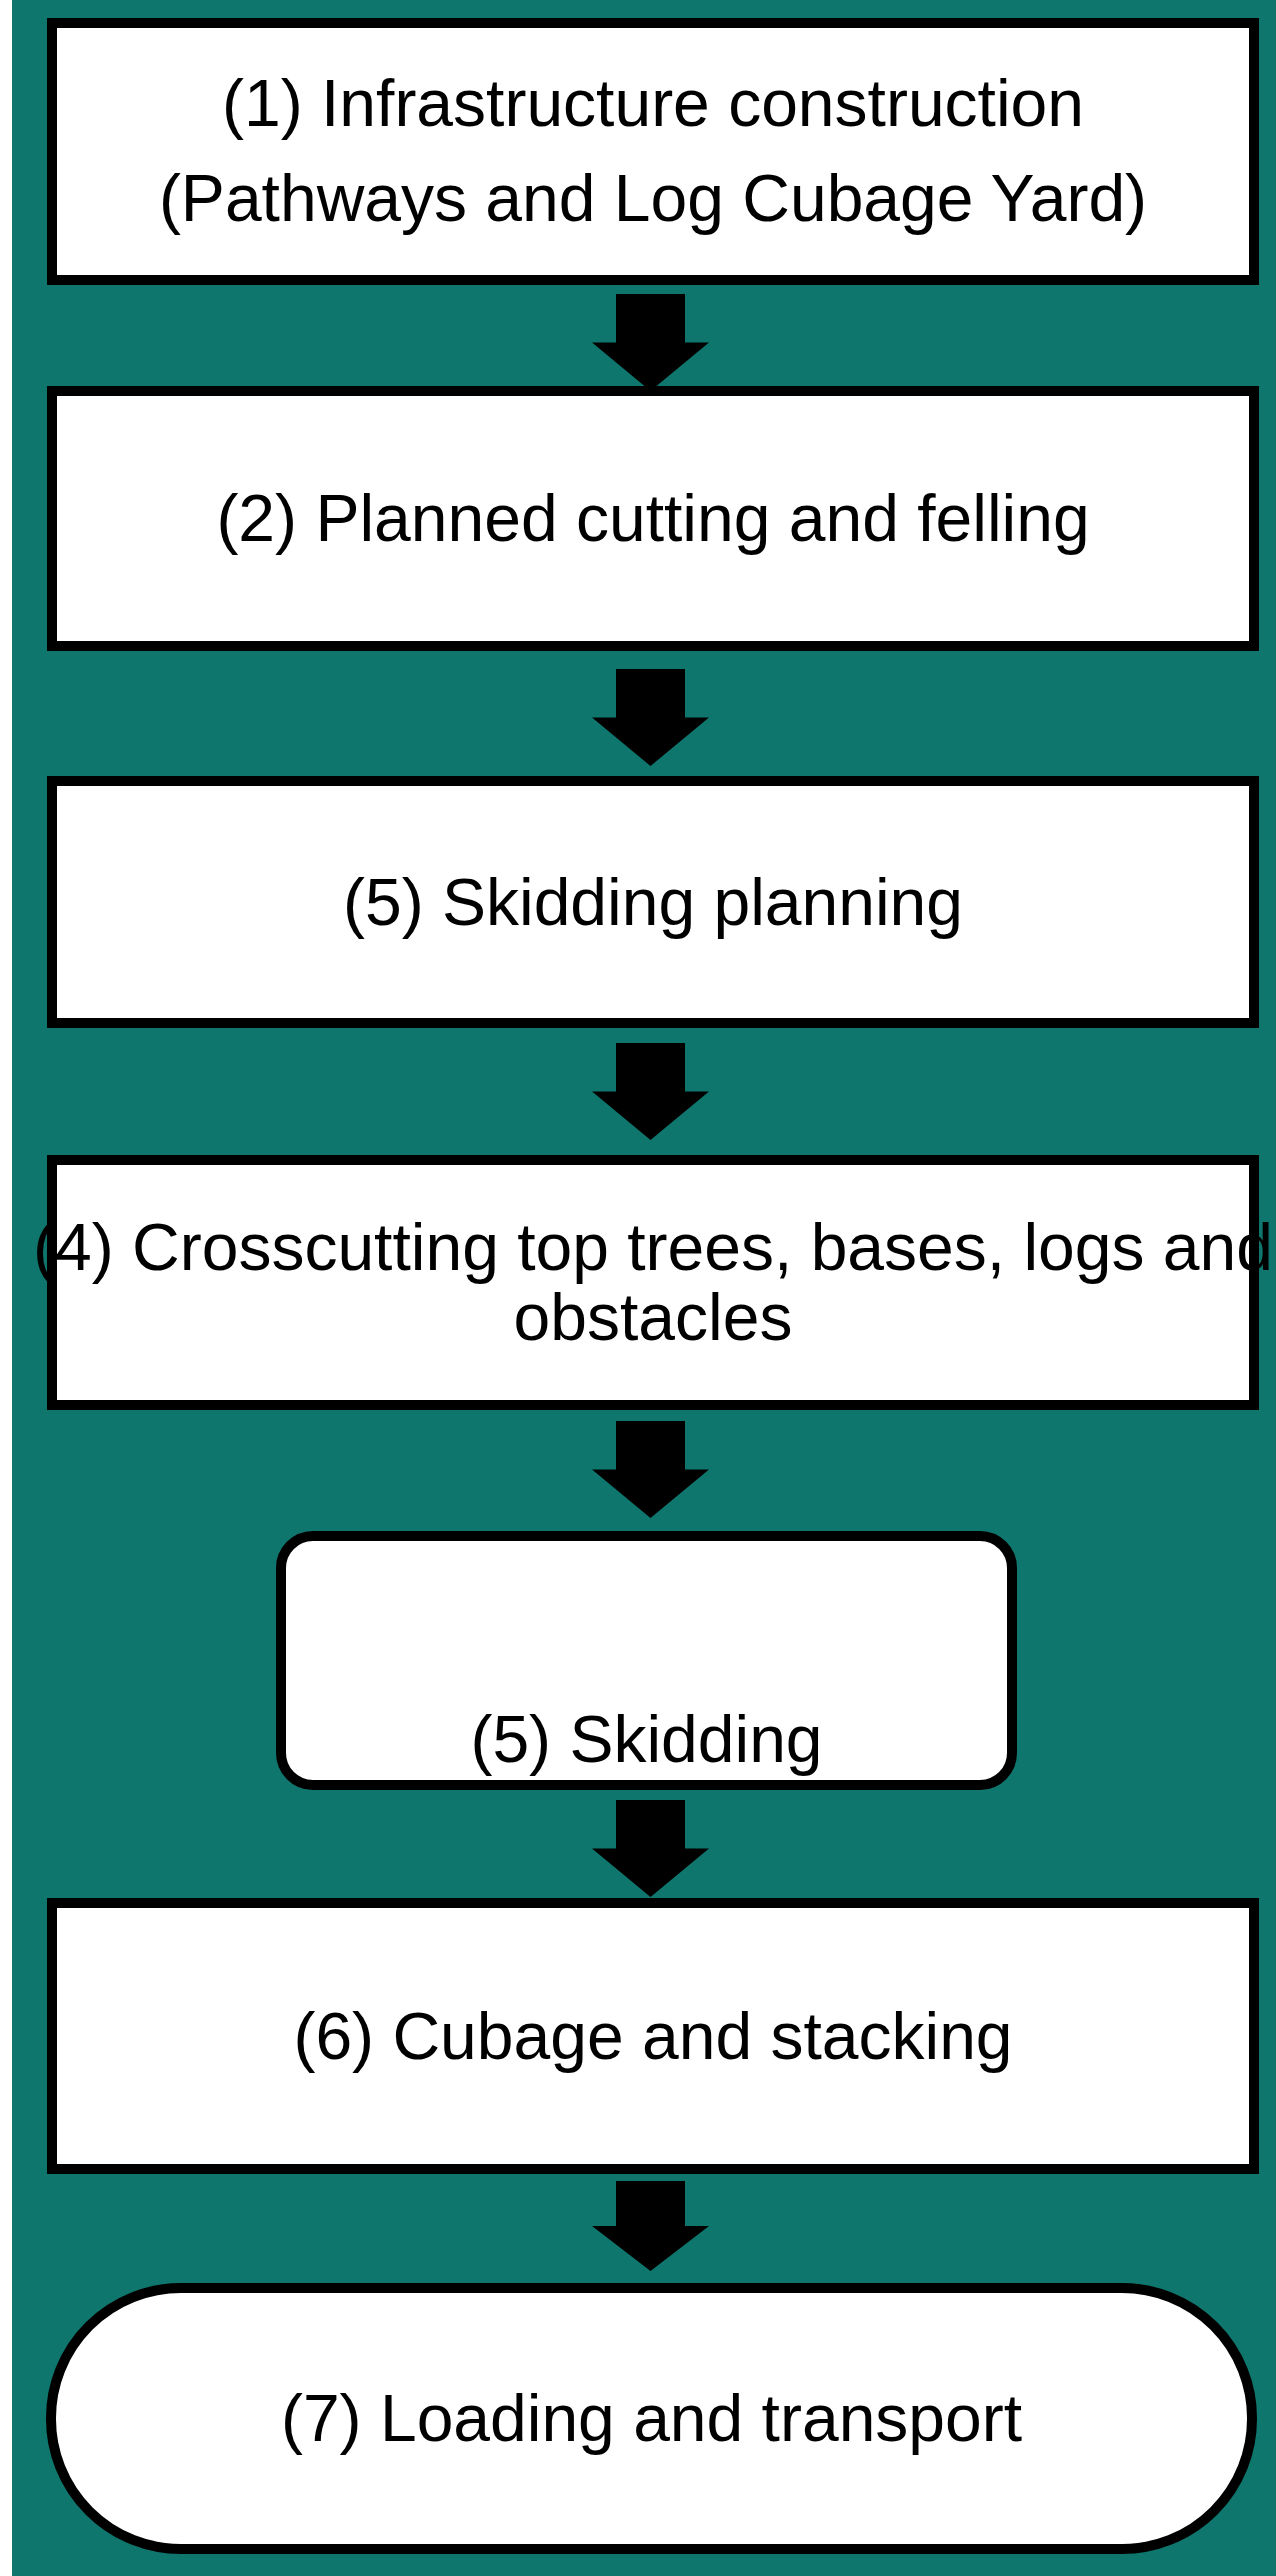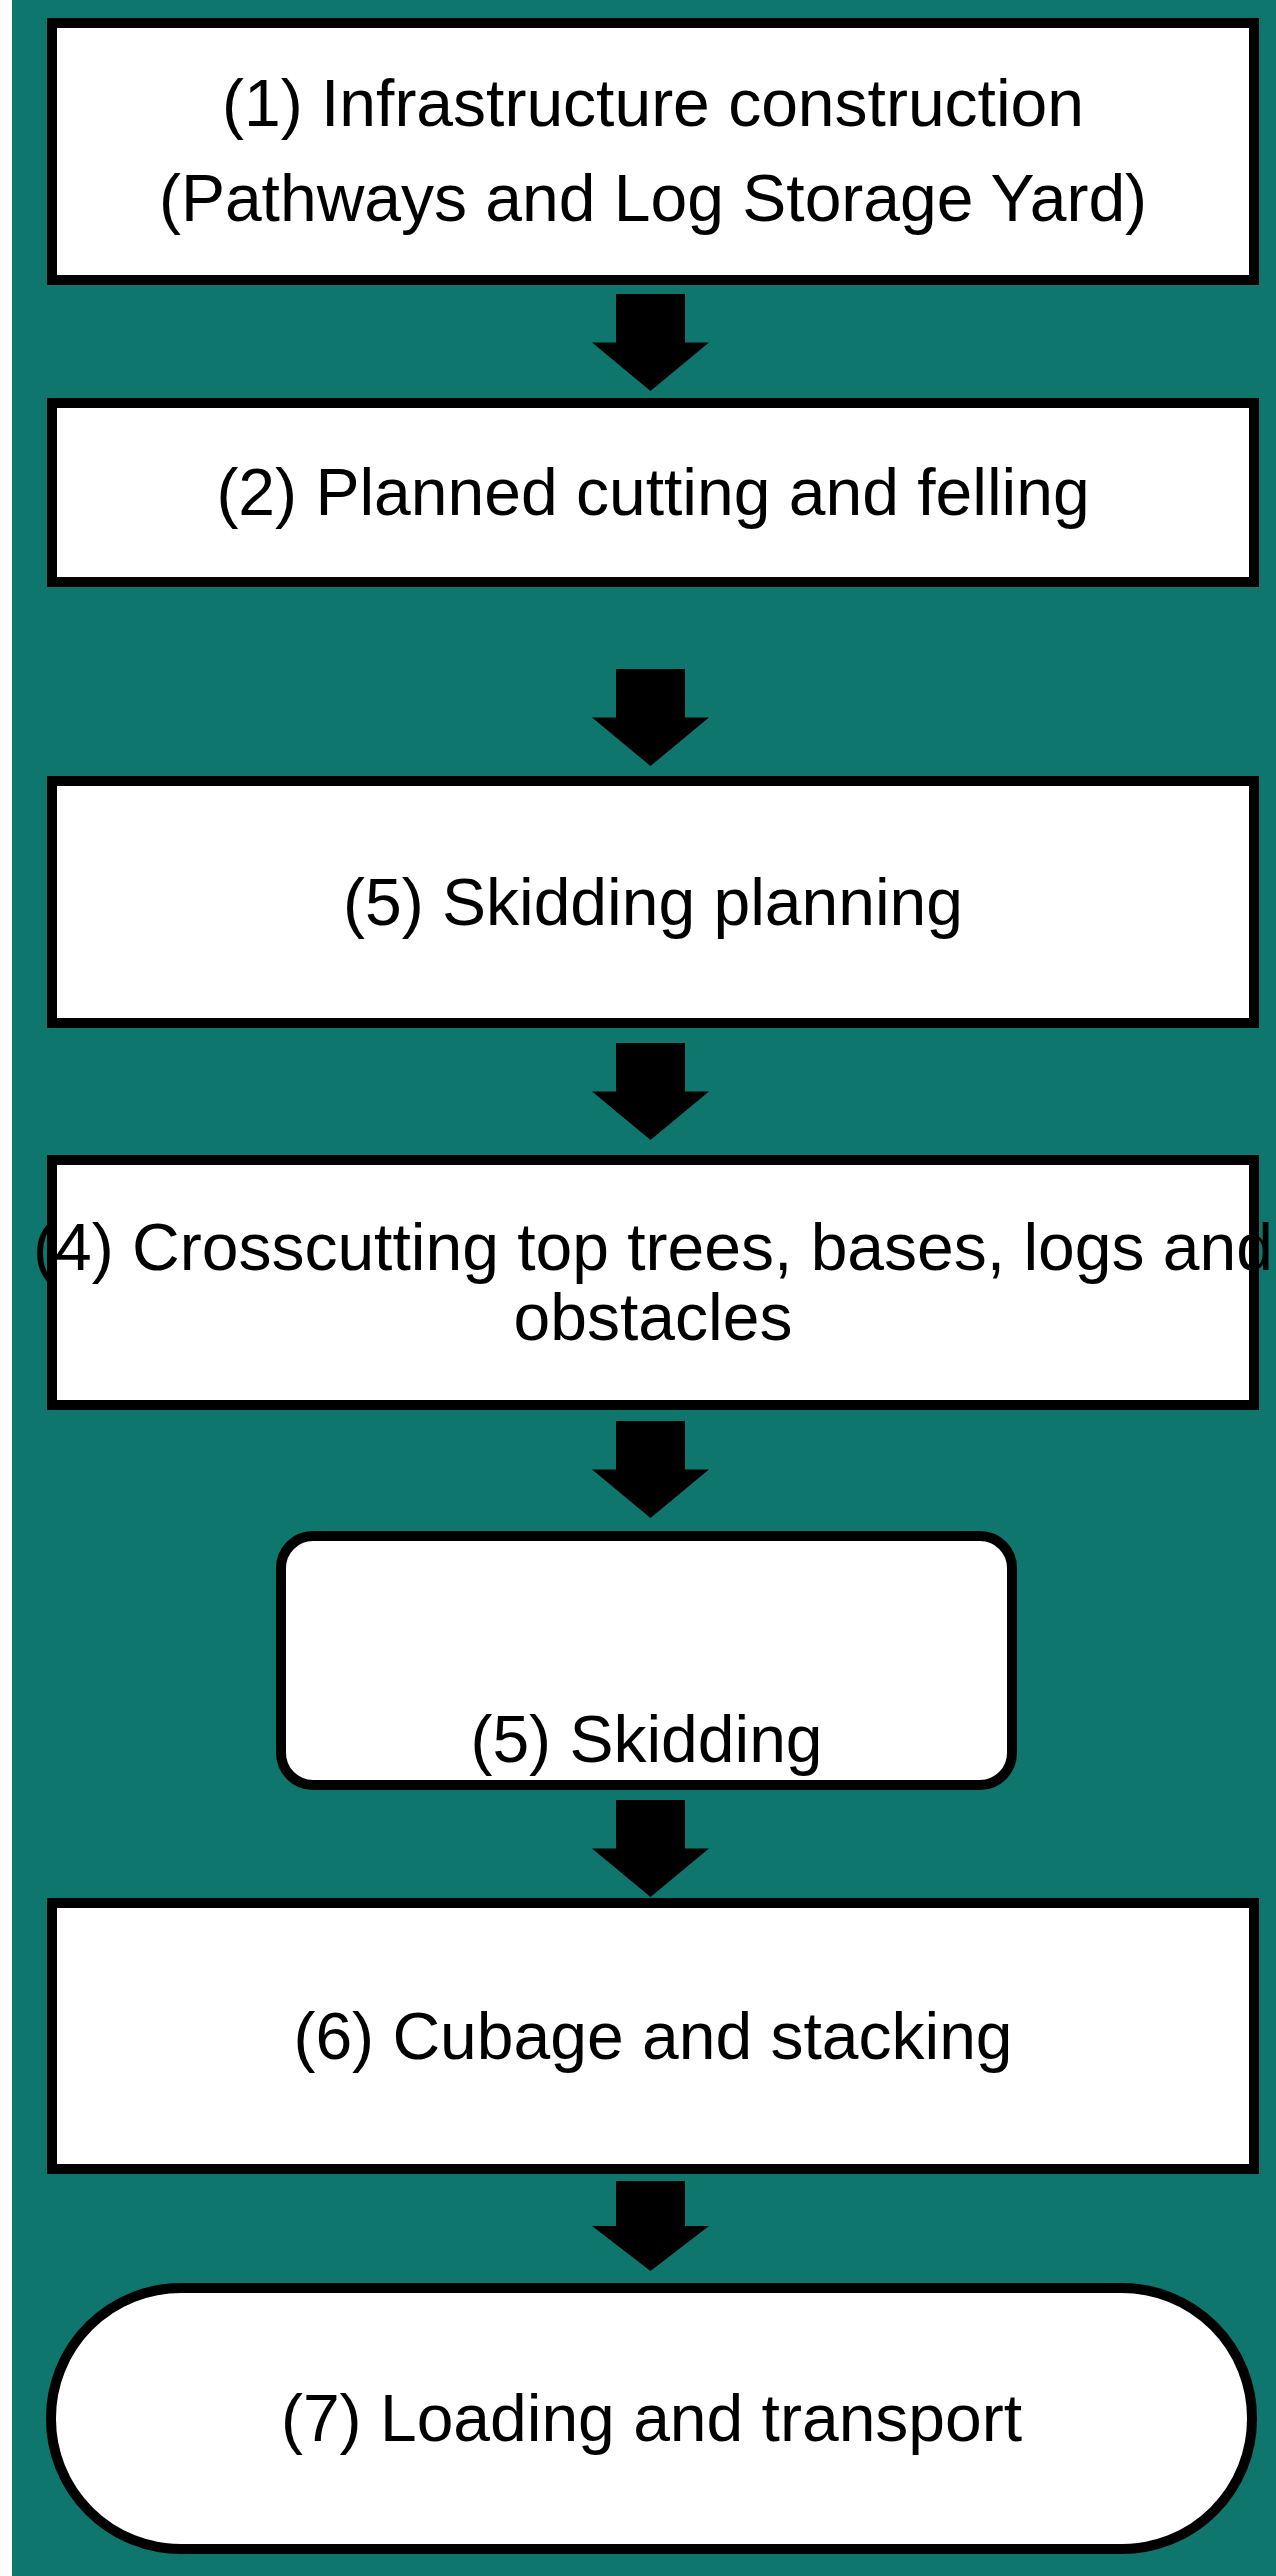--- a/index.html
+++ b/index.html
@@ -53,26 +53,26 @@
     clip-path: polygon(20.5% 0%, 79.5% 0%, 79.5% 50%, 100% 50%, 50% 100%, 0% 50%, 20.5% 50%);
   }
 </style>
 </head>
 <body>
 
 <div class="canvas">
 
   <div class="node spread" style="top:17.7px; height:267px;">
     <div class="line">(1) Infrastructure construction</div>
-    <div class="line">(Pathways and Log Storage Yard)</div>
+    <div class="line">(Pathways and Log Cubage Yard)</div>
   </div>
 
   <div class="arrow" style="top:294px;"></div>
 
-  <div class="node" style="top:398px; height:189px;">
+  <div class="node" style="top:386px; height:265px;">
     <div class="line">(2) Planned cutting and felling</div>
   </div>
 
   <div class="arrow" style="top:669px;"></div>
 
   <div class="node" style="top:776px; height:252px;">
     <div class="line">(5) Skidding planning</div>
   </div>
 
   <div class="arrow" style="top:1043px;"></div>

